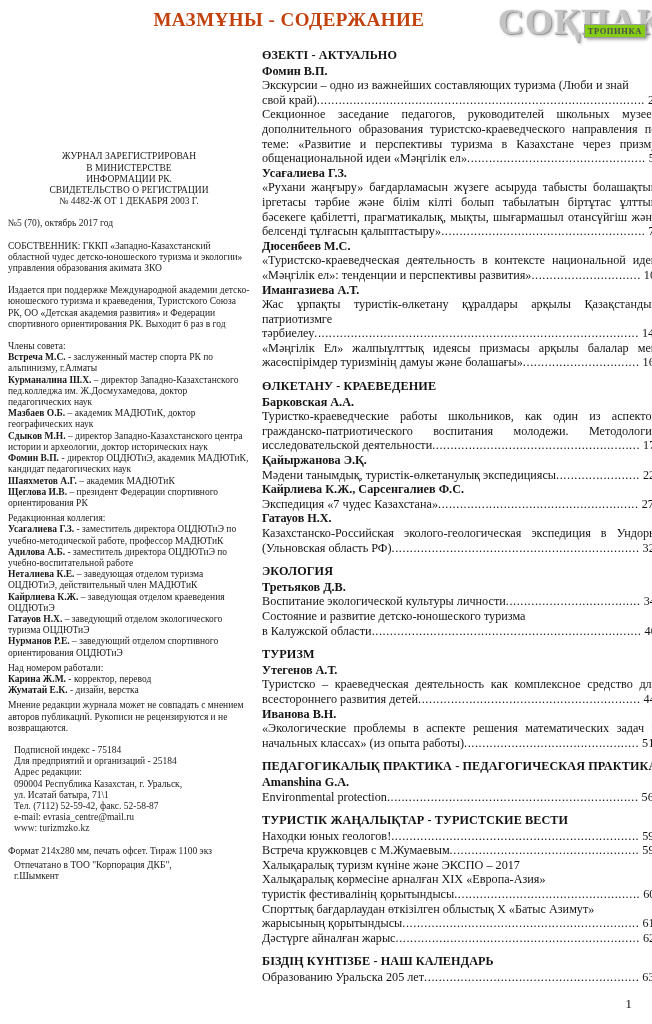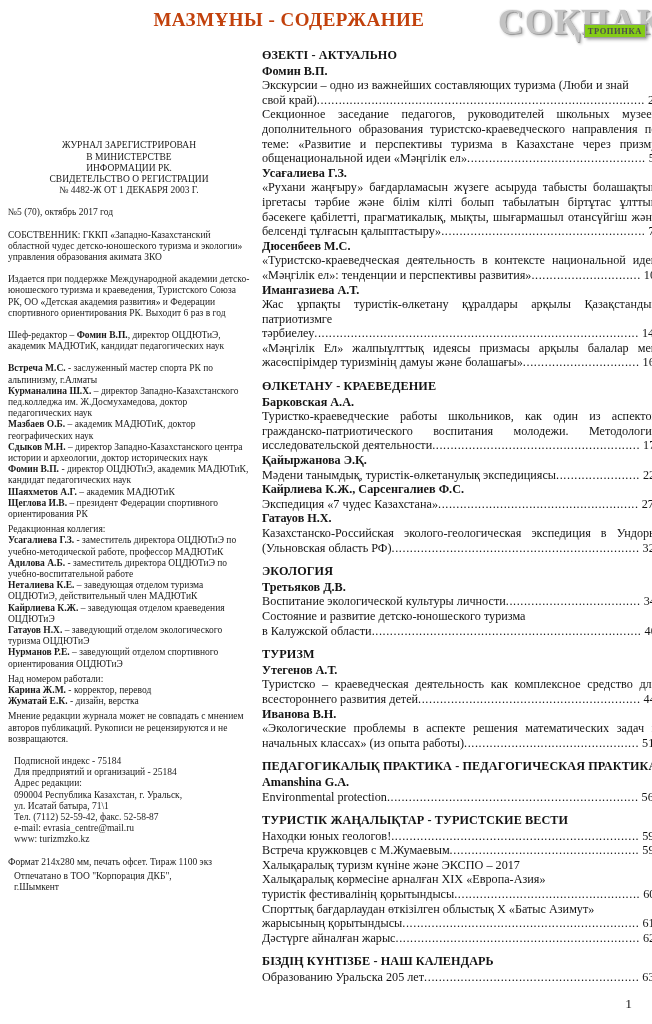--- a/index.html
+++ b/index.html
@@ -87,23 +87,23 @@
 
     <aside class="col-left">
       <p class="reg">ЖУРНАЛ ЗАРЕГИСТРИРОВАН
 В МИНИСТЕРСТВЕ
 ИНФОРМАЦИИ РК.
 СВИДЕТЕЛЬСТВО О РЕГИСТРАЦИИ
 № 4482-Ж ОТ 1 ДЕКАБРЯ 2003 Г.</p>
       <p class="blk">№5 (70), октябрь 2017 год</p>
       <p class="blk">СОБСТВЕННИК: ГККП «Западно-Казахстанский областной чудес детско-юношеского туризма и экологии» управления образования акимата ЗКО</p>
       <p class="blk">Издается при поддержке Международной академии детско-юношеского туризма и краеведения, Туристского Союза РК, ОО «Детская академия развития» и Федерации спортивного ориентирования РК. Выходит 6 раз в год</p>
-      <p class="blk"><span>Шеф-редактор – </span><b class="inline-name">Фомин В.П.</b><span>, директор ОЦДЮТиЭ, академик МАДЮТиК, кандидат педагогических наук</span></p>
 
       <div class="blk">
+        <p>Члены совета:</p>
         <div>
             <p class="member"><b>Встреча М.С.</b> - заслуженный мастер спорта РК по альпинизму, г.Алматы</p>
             <p class="member"><b>Курманалина Ш.Х.</b> – директор Западно-Казахстанского пед.колледжа им. Ж.Досмухамедова, доктор педагогических наук</p>
             <p class="member"><b>Мазбаев О.Б.</b> – академик МАДЮТиК, доктор географических наук</p>
             <p class="member"><b>Сдыков М.Н.</b> – директор Западно-Казахстанского центра истории и археологии, доктор исторических наук</p>
             <p class="member"><b>Фомин В.П.</b> - директор ОЦДЮТиЭ, академик МАДЮТиК, кандидат педагогических наук</p>
             <p class="member"><b>Шаяхметов А.Г.</b> – академик МАДЮТиК</p>
             <p class="member"><b>Щеглова И.В.</b> – президент Федерации спортивного ориентирования РК</p>
           </div>
       </div>

